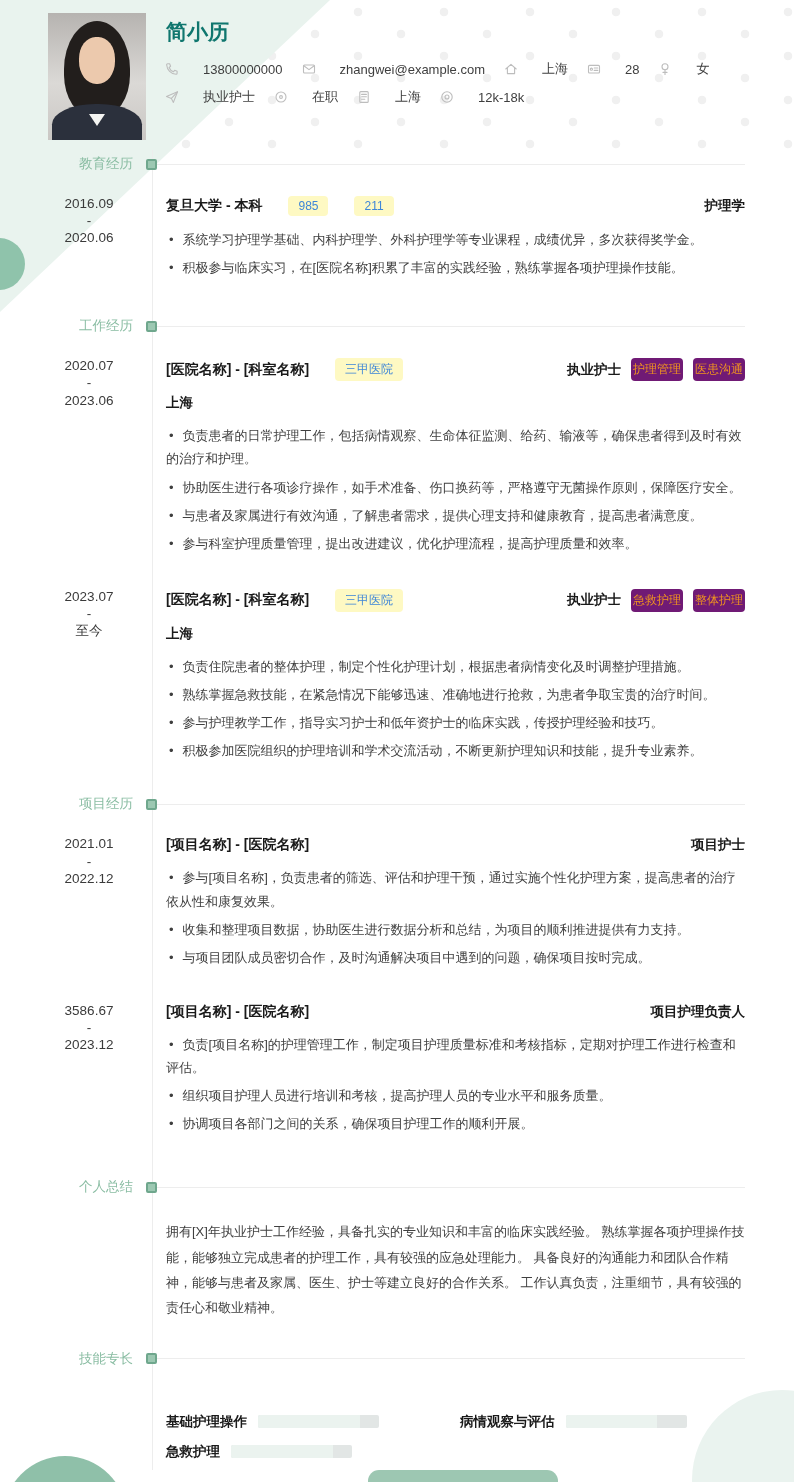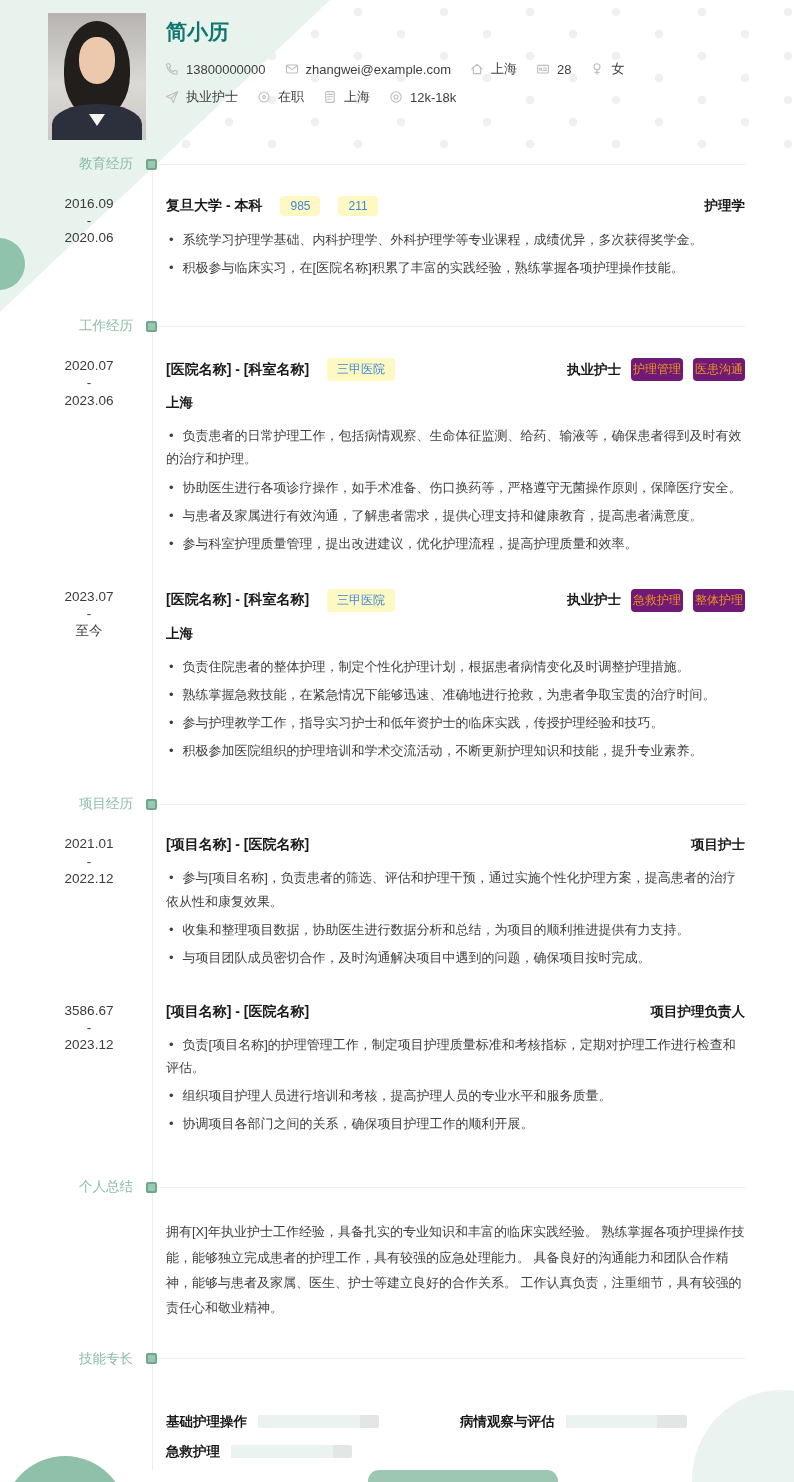--- a/index.html
+++ b/index.html
@@ -50,41 +50,41 @@
     background:linear-gradient(180deg,#b6b3b0,#dbd9d6 55%,#cac7c4); overflow:hidden;
   }
   .photo .hair { position:absolute; top:8px; left:16px; width:66px; height:96px; background:#221e1c; border-radius:50% 50% 44% 44%; }
   .photo .face { position:absolute; top:24px; left:31px; width:36px; height:47px; background:#ecc9ad; border-radius:46% 46% 48% 48%; }
   .photo .suit { position:absolute; bottom:-6px; left:4px; width:90px; height:42px; background:#2b303c; border-radius:48% 48% 0 0; }
   .photo .collar { position:absolute; bottom:14px; left:41px; width:0; height:0; border-left:8px solid transparent; border-right:8px solid transparent; border-top:12px solid #f4f4f2; }
   .name { position:absolute; left:166px; top:18px; font-size:21px; font-weight:700; color:#0f766e; }
   .contact-row { position:absolute; left:165px; display:flex; align-items:center; gap:19px; font-size:13px; color:#3e3e3e; }
   .contact-row.r1 { top:60px; }
   .contact-row.r2 { top:88px; }
-  .citem { display:flex; align-items:center; gap:7px;text-align:right; }
+  .citem { display:flex; align-items:center; gap:24px;text-align:right; }
   .cicon { width:14px; height:14px; display:block; }
   .cicon * { stroke:#bdbdbd; fill:none; stroke-width:1.1; stroke-linecap:round; stroke-linejoin:round; }
   
   .resume { position:relative; z-index:1; }
   .sec-head { display:flex; align-items:center; }
   .sec-title { width:152px; text-align:right; padding-right:19px; font-size:13.5px; color:#8abda3; flex:none; }
   .sec-marker { width:11px; height:11px; flex:none; margin-left:-6px; background:#9cc8b2; border:2px solid #6fa78d; border-radius:2px; position:relative; z-index:2; }
   .sec-line { flex:1; height:1px; background:#ededed; margin-right:49px; }
   .sec-edu    { margin-top:7px; }
   .sec-work   { margin-top:33px; }
   .sec-proj   { margin-top:28px; }
   .sec-sum    { margin-top:38px; }
   .sec-skill  { margin-top:29px; }
   .entry { display:grid; grid-template-columns:152px 1fr; margin-top:23px; }
   .entry + .entry { margin-top:29px; }
   .dates { text-align:center; padding-left:44px; padding-right:18px; font-size:13.5px; color:#3a3a3a; line-height:1.2; }
   .dates div { margin-bottom:1px; }
   .body-col { padding-left:14px; padding-right:49px; }
   .entry-head { display:flex; align-items:center; justify-content:space-between; }
-  .head-left { display:flex; align-items:center; gap:18px; }
+  .head-left { display:flex; align-items:center; gap:26px; }
   .head-right { display:flex; align-items:center; gap:10px; }
   .org-title { font-size:14px; font-weight:700; color:#1a1a1a; }
   .role { font-size:13.5px; font-weight:700; color:#1a1a1a; }
   .badge-blue { background:#fef9c3; color:#3e86d8; font-size:12px; padding:3px 10px; border-radius:4px; }
   .badge-orange { background:#701a75; color:#f0941f; font-size:12px; padding:3px 2px; border-radius:4px; }
   .location { font-size:13.5px; font-weight:700; color:#1a1a1a; margin-top:13px; }
   .bullets { margin-top:12px; }
   .bullet { font-size:13px; color:#3f3f3f; line-height:1.78; margin-bottom:5px; }
   .bullet .dot { margin:0 9px 0 3px; color:#3f3f3f; }
   .summary-text { margin-top:18px; font-size:13px; color:#3f3f3f; line-height:1.95; padding-left:14px; padding-right:49px; }

